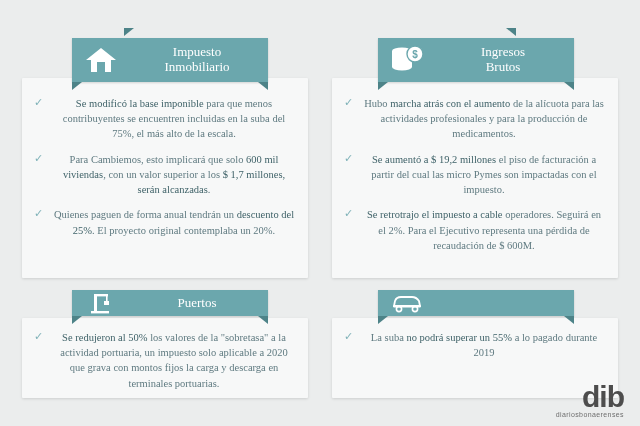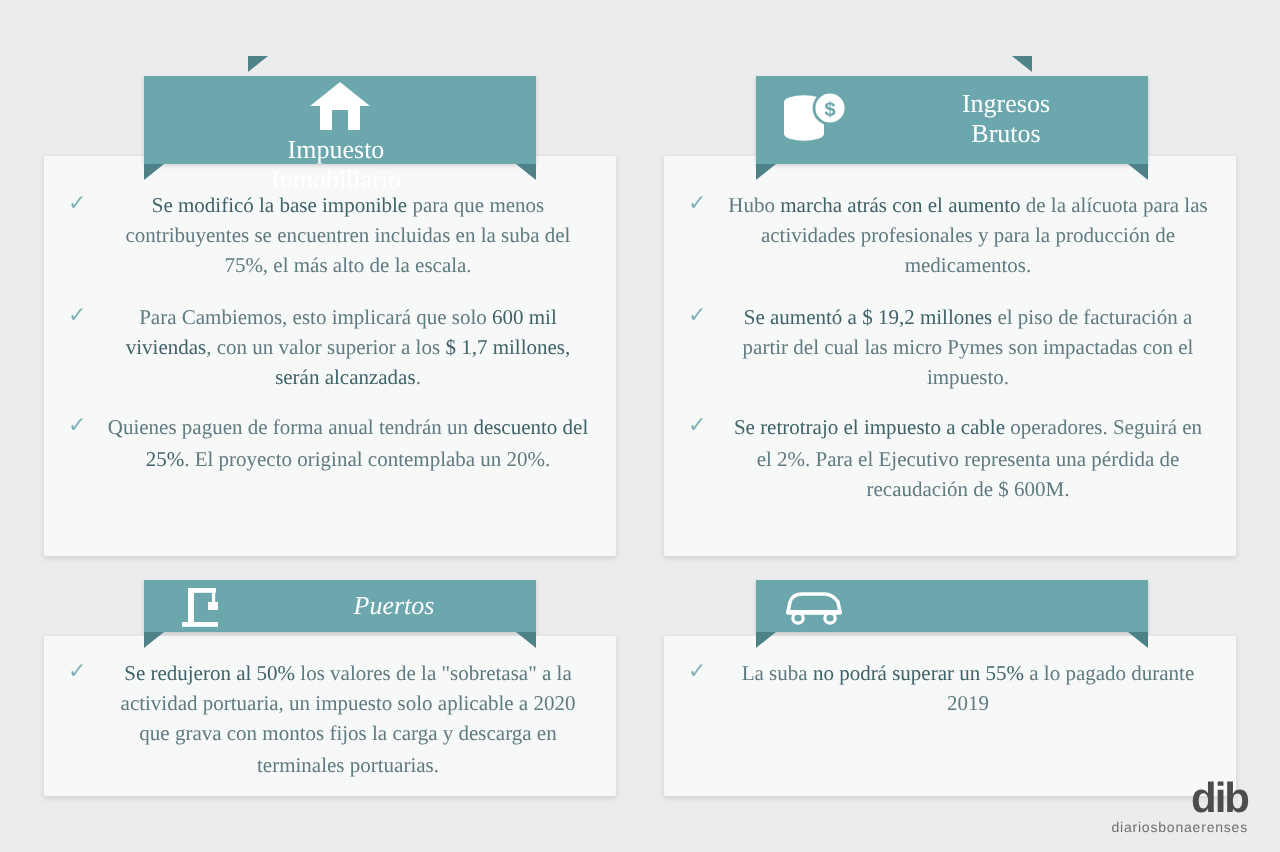--- a/index.html
+++ b/index.html
@@ -83,23 +83,23 @@
     font-size: 13px;
     line-height: 1.15;
     padding-right: 4px;
   }
   .header-bar .icon-box {
     width: 58px;
     display: flex;
     align-items: center;
     justify-content: center;
   }
-  .hb1 { left: 72px;  top: 38px;  width: 196px; height: 44px; flex-direction: column; }
+  .hb1 { left: 72px;  top: 38px;  width: 196px; height: 44px; }
   .hb2 { left: 378px; top: 38px;  width: 196px; height: 44px; }
-  .hb3 { left: 72px;  top: 290px; width: 196px; height: 26px; font-style: italic; }
+  .hb3 { left: 72px;  top: 290px; width: 196px; height: 26px; }
   .hb4 { left: 378px; top: 290px; width: 196px; height: 26px; }
 
   .tail {
     position: absolute;
     width: 0; height: 0;
     border-style: solid;
   }
   .tail.left {
     border-width: 0 0 8px 10px;
     border-color: transparent transparent transparent #4d8388;
@@ -149,21 +149,21 @@
   
   .logo {
     position: absolute;
     right: 16px;
     bottom: 8px;
     text-align: right;
     color: #5a5a5a;
   }
   .logo .dib {
     font-family: "Liberation Sans", sans-serif;
-    font-size: 21px;
+    font-size: 30px;
     font-weight: bold;
     letter-spacing: -1px;
     line-height: 0.9;
     color: #4d4d4d;
   }
   .logo .tagline {
     font-family: "Liberation Sans", sans-serif;
     font-size: 7px;
     letter-spacing: 0.4px;
     color: #6e6e6e;

